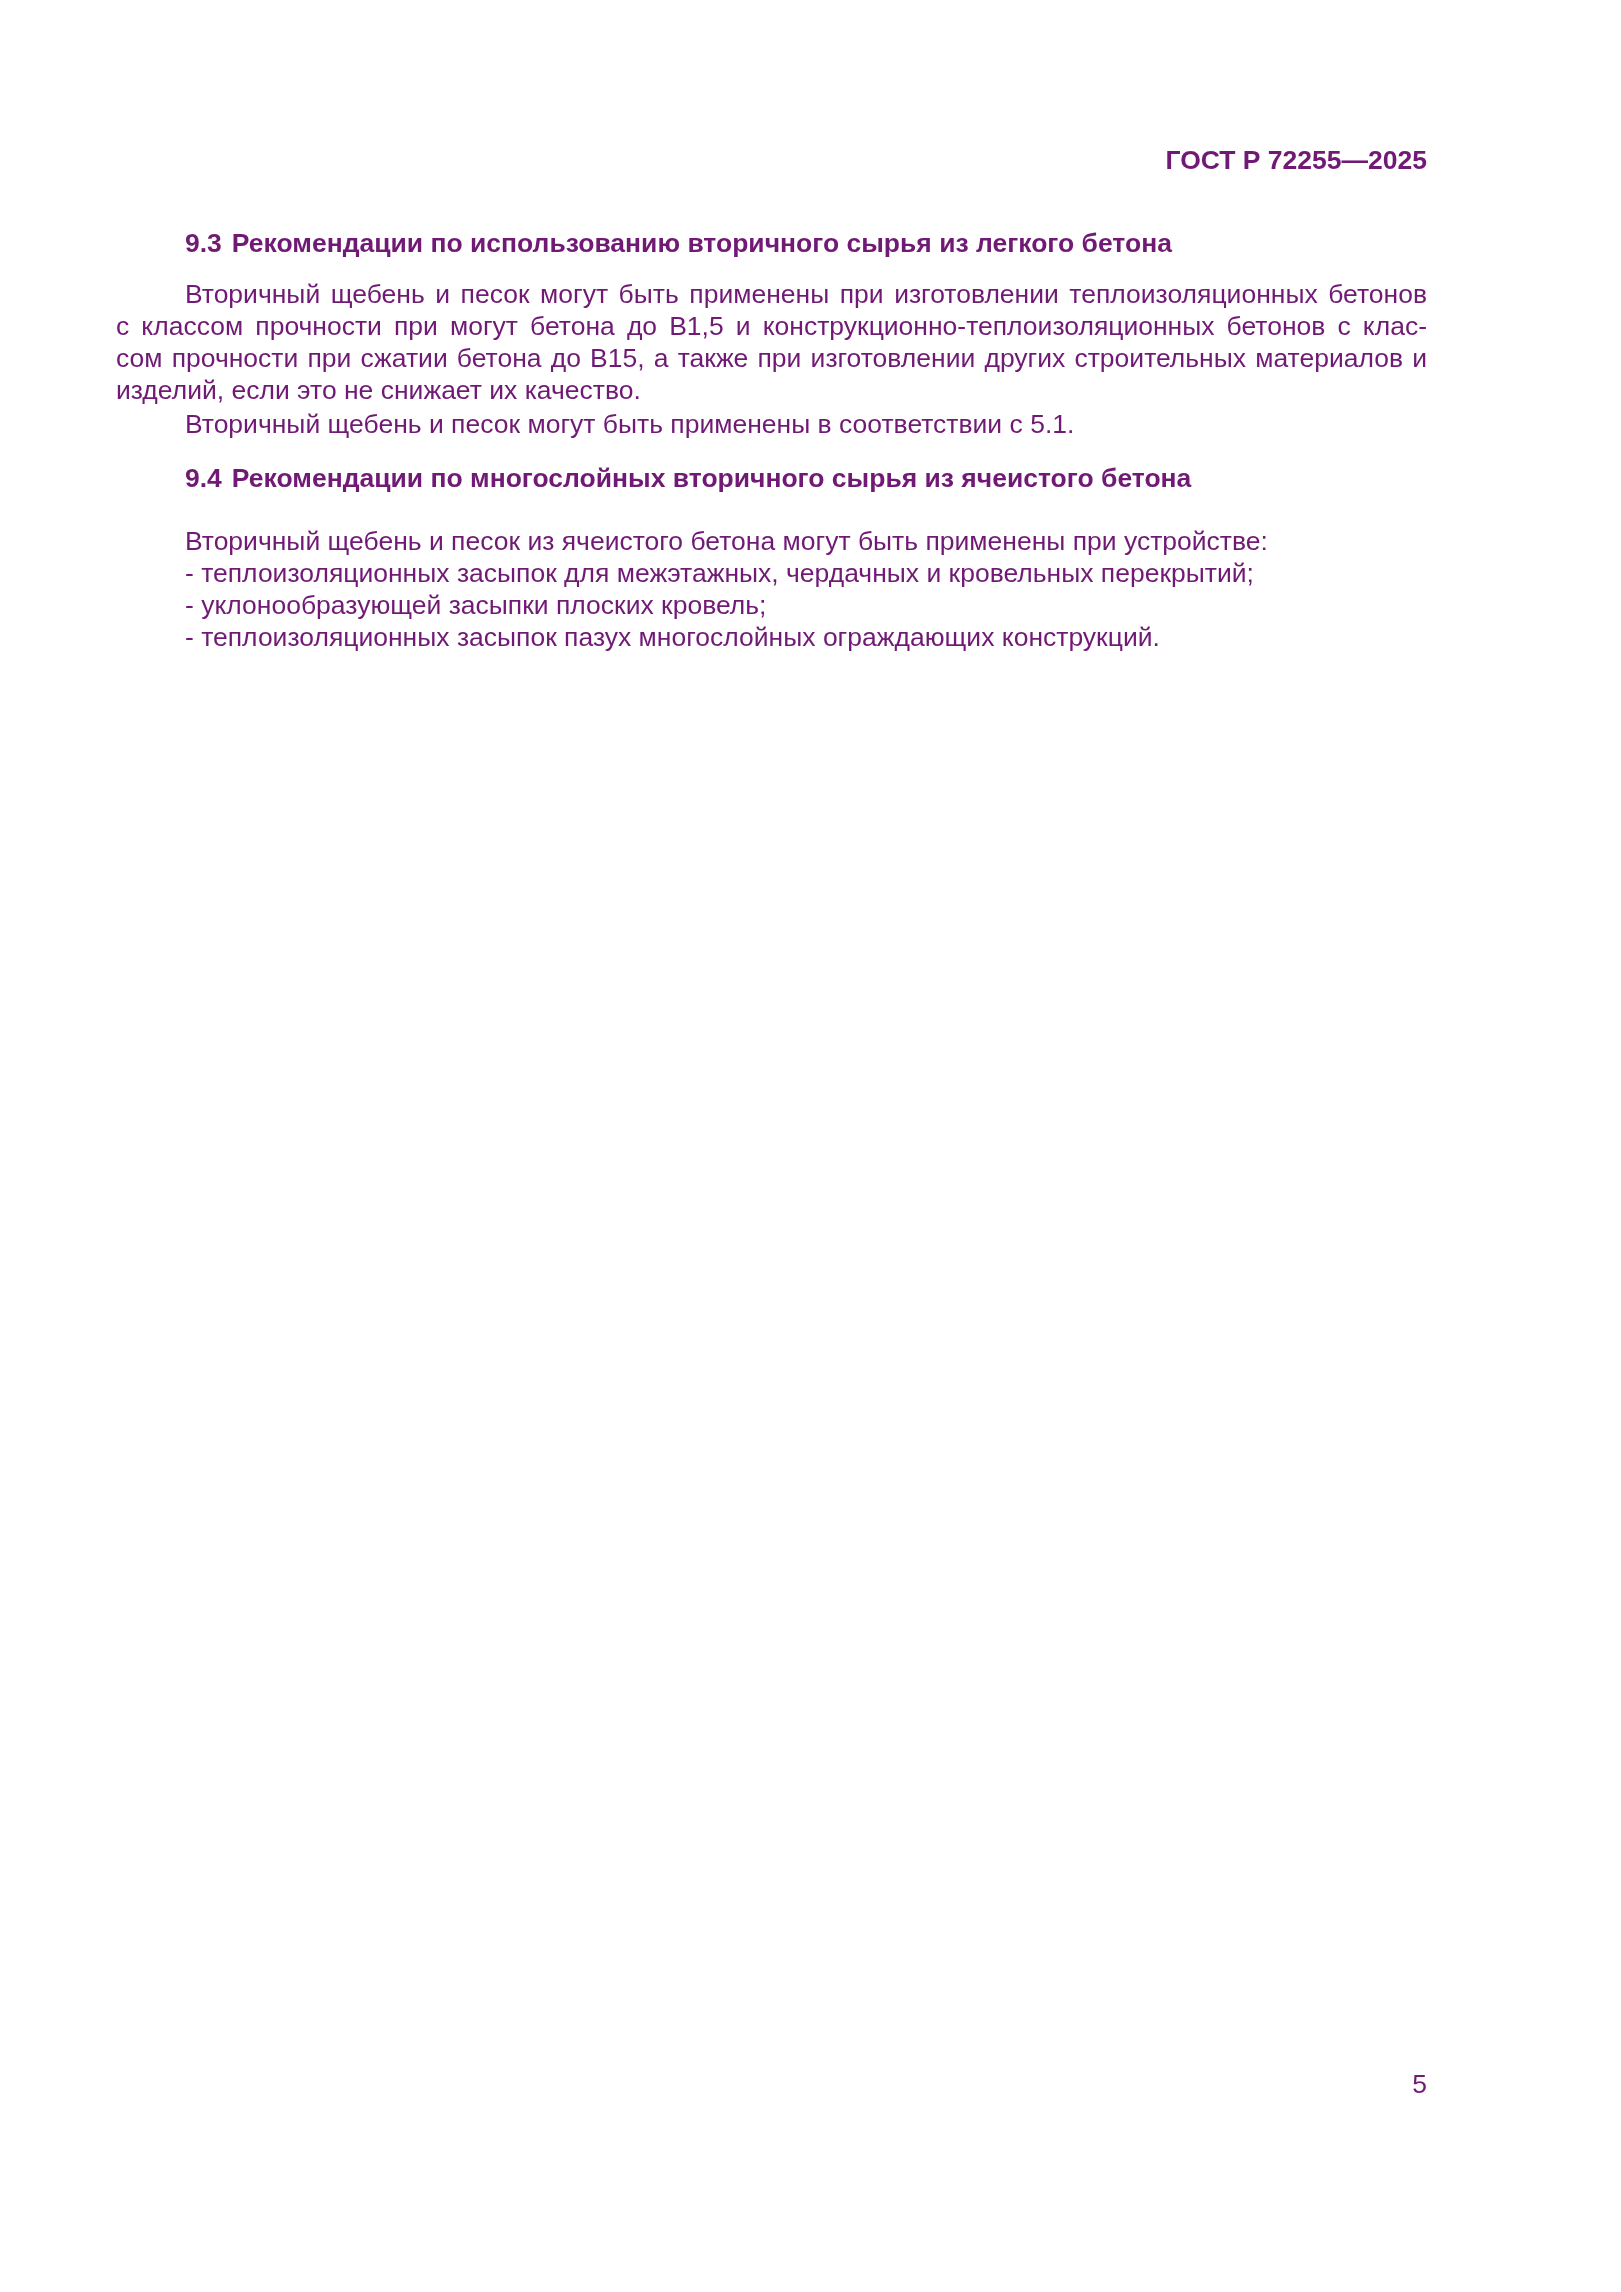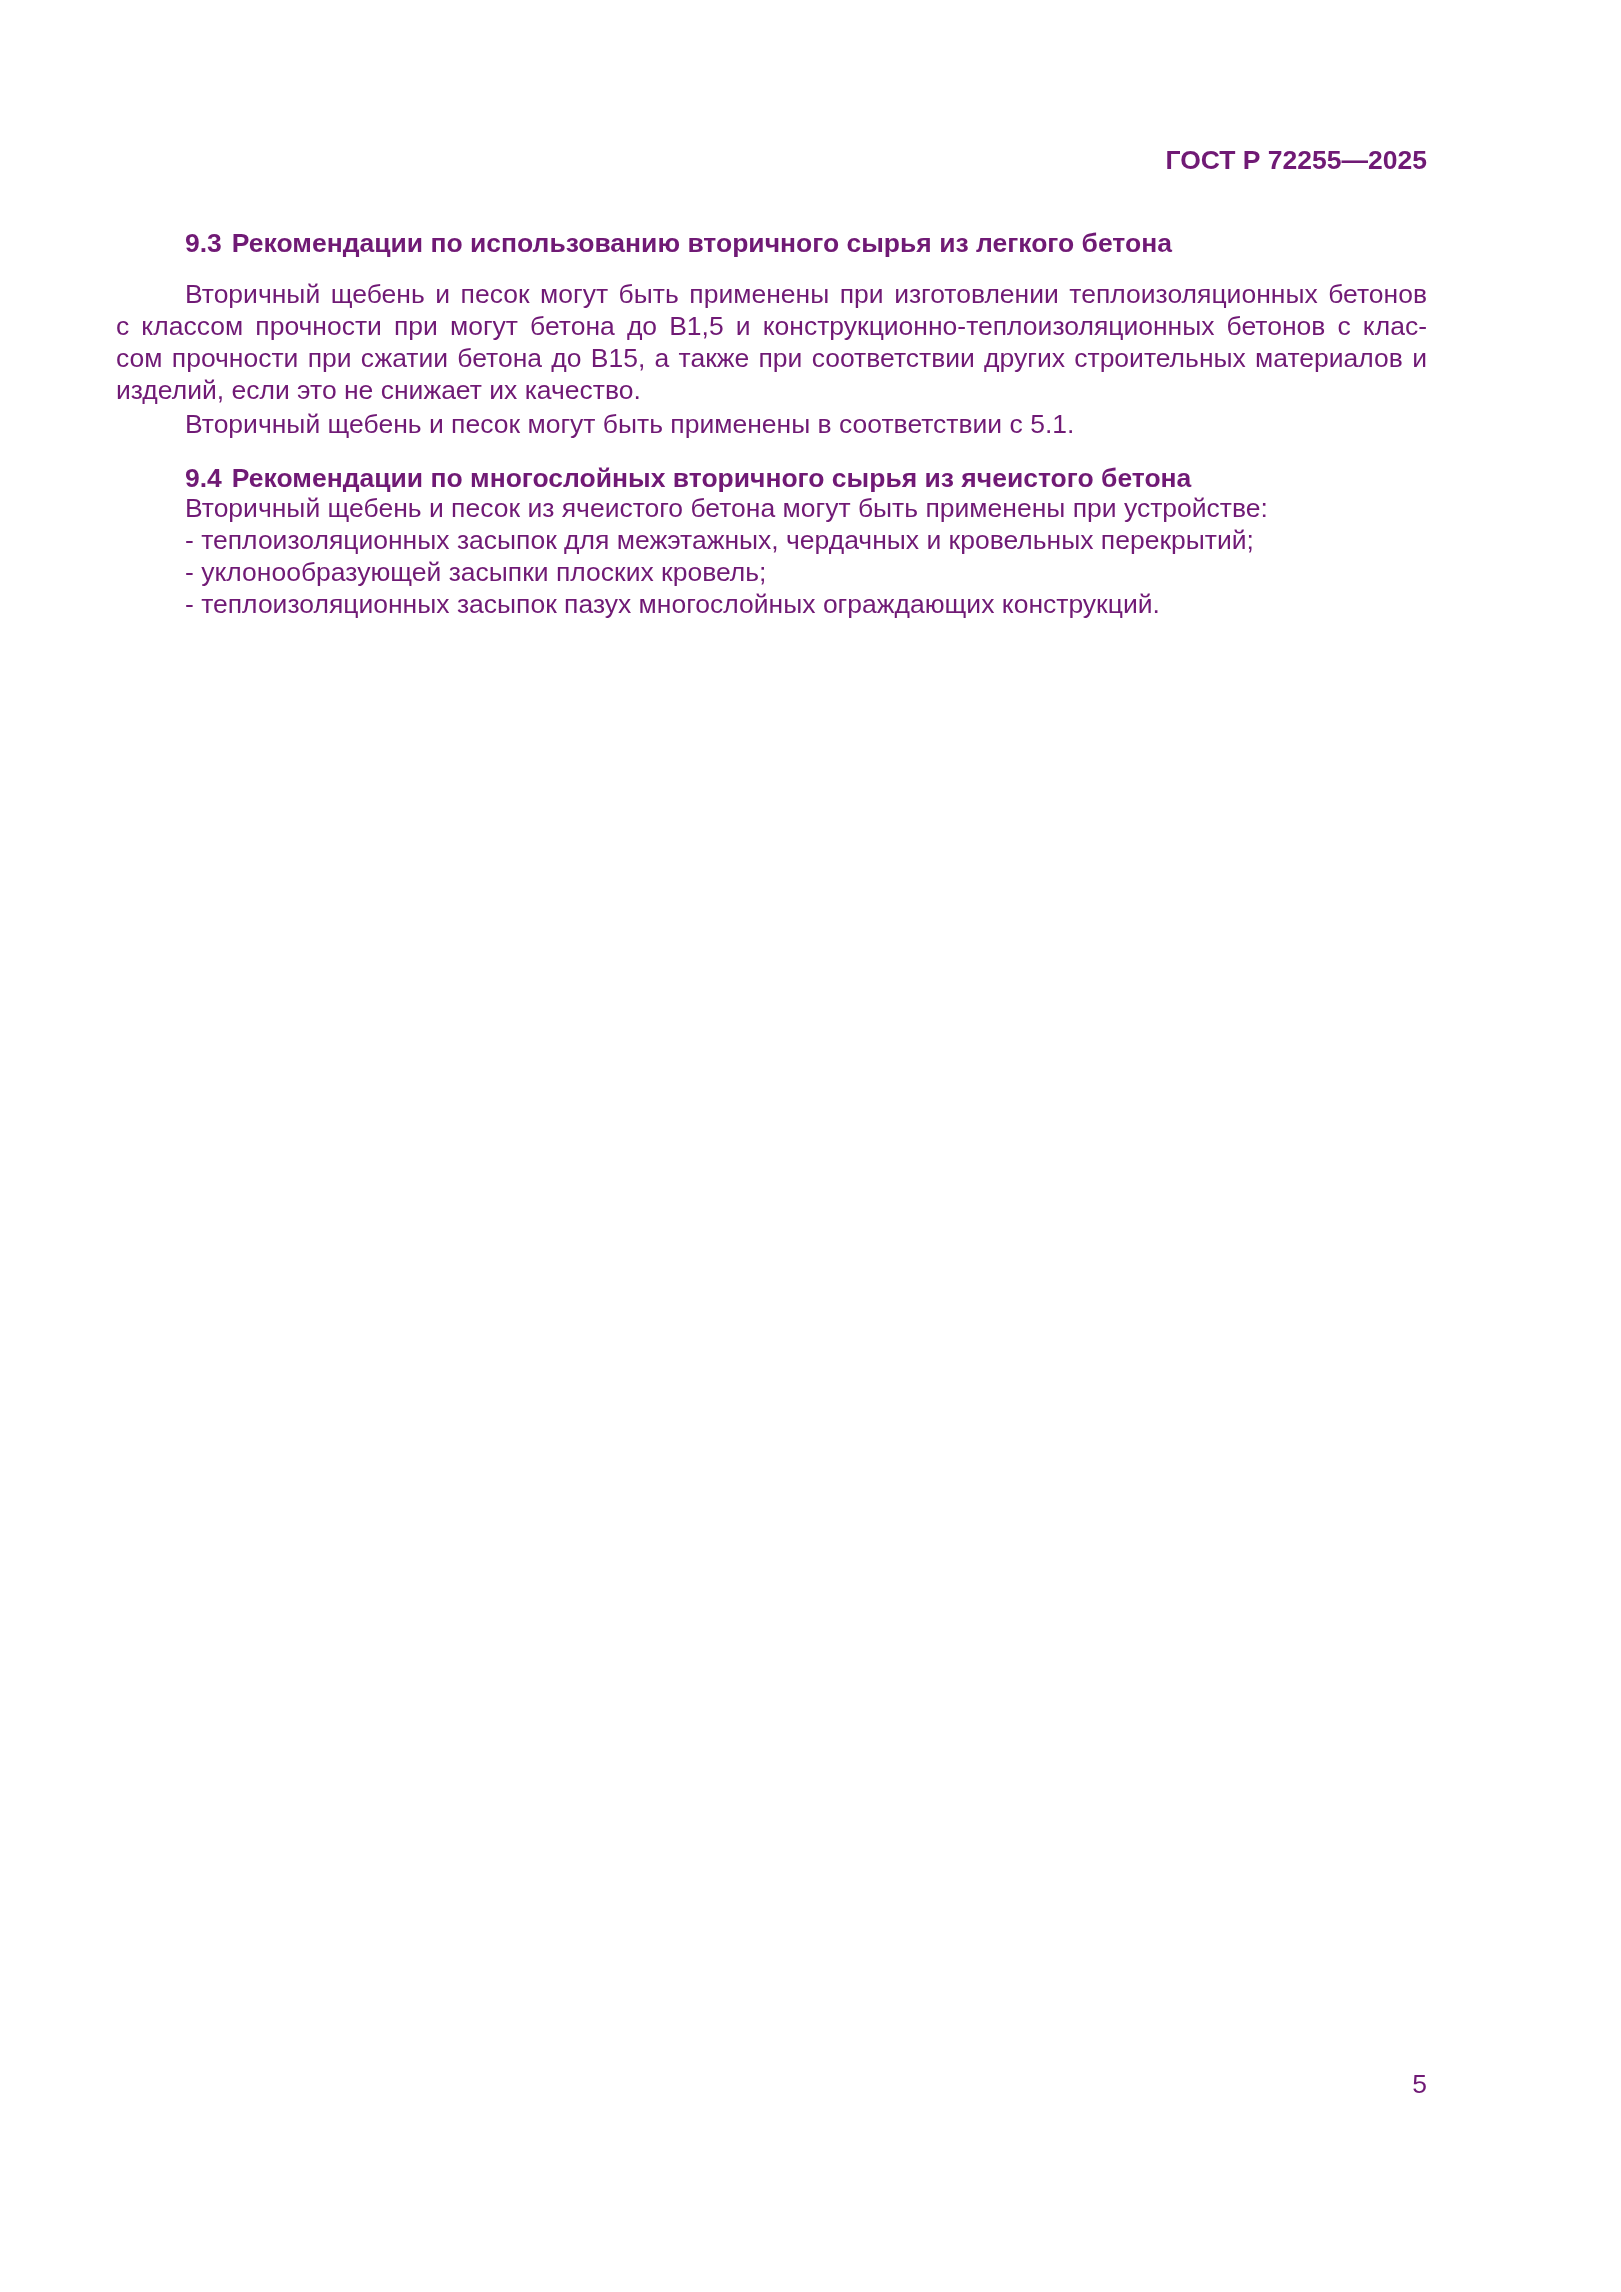--- a/index.html
+++ b/index.html
@@ -37,42 +37,42 @@
   .heading-94 { top: 462px; }
   .heading .h-title { margin-left: 10px; }
   .para-93 { top: 278px; }
   .line { width: 100%; }
   .jfull {
     text-align: justify;
     text-align-last: justify;
   }
   .findent { text-indent: 69px; }
   .note-93 { top: 408px; padding-left: 69px; }
-  .group-94 { top: 492px; }
+  .group-94 { top: 525px; }
   .group-94 .line { padding-left: 69px; }
   .page-num {
     top: 2068px;
     text-align: right;
   }
 </style>
 </head>
 <body>
 
 <div class="page">
 
   <div class="block doc-code">ГОСТ Р 72255—2025</div>
 
   <div class="block heading heading-93">
     <span class="h-num">9.3</span><span class="h-title">Рекомендации по использованию вторичного сырья из легкого бетона</span>
   </div>
 
   <div class="block para-93">
     <div class="line jfull findent">Вторичный щебень и песок могут быть применены при изготовлении теплоизоляционных бетонов</div>
     <div class="line jfull">с классом прочности при могут бетона до В1,5 и конструкционно-теплоизоляционных бетонов с клас-</div>
-    <div class="line jfull">сом прочности при сжатии бетона до В15, а также при соответствии других строительных материалов и</div>
+    <div class="line jfull">сом прочности при сжатии бетона до В15, а также при изготовлении других строительных материалов и</div>
     <div class="line">изделий, если это не снижает их качество.</div>
   </div>
 
   <div class="block note-93">Вторичный щебень и песок могут быть применены в соответствии с 5.1.</div>
 
   <div class="block heading heading-94">
     <span class="h-num">9.4</span><span class="h-title">Рекомендации по многослойных вторичного сырья из ячеистого бетона</span>
   </div>
 
   <div class="block group-94">

